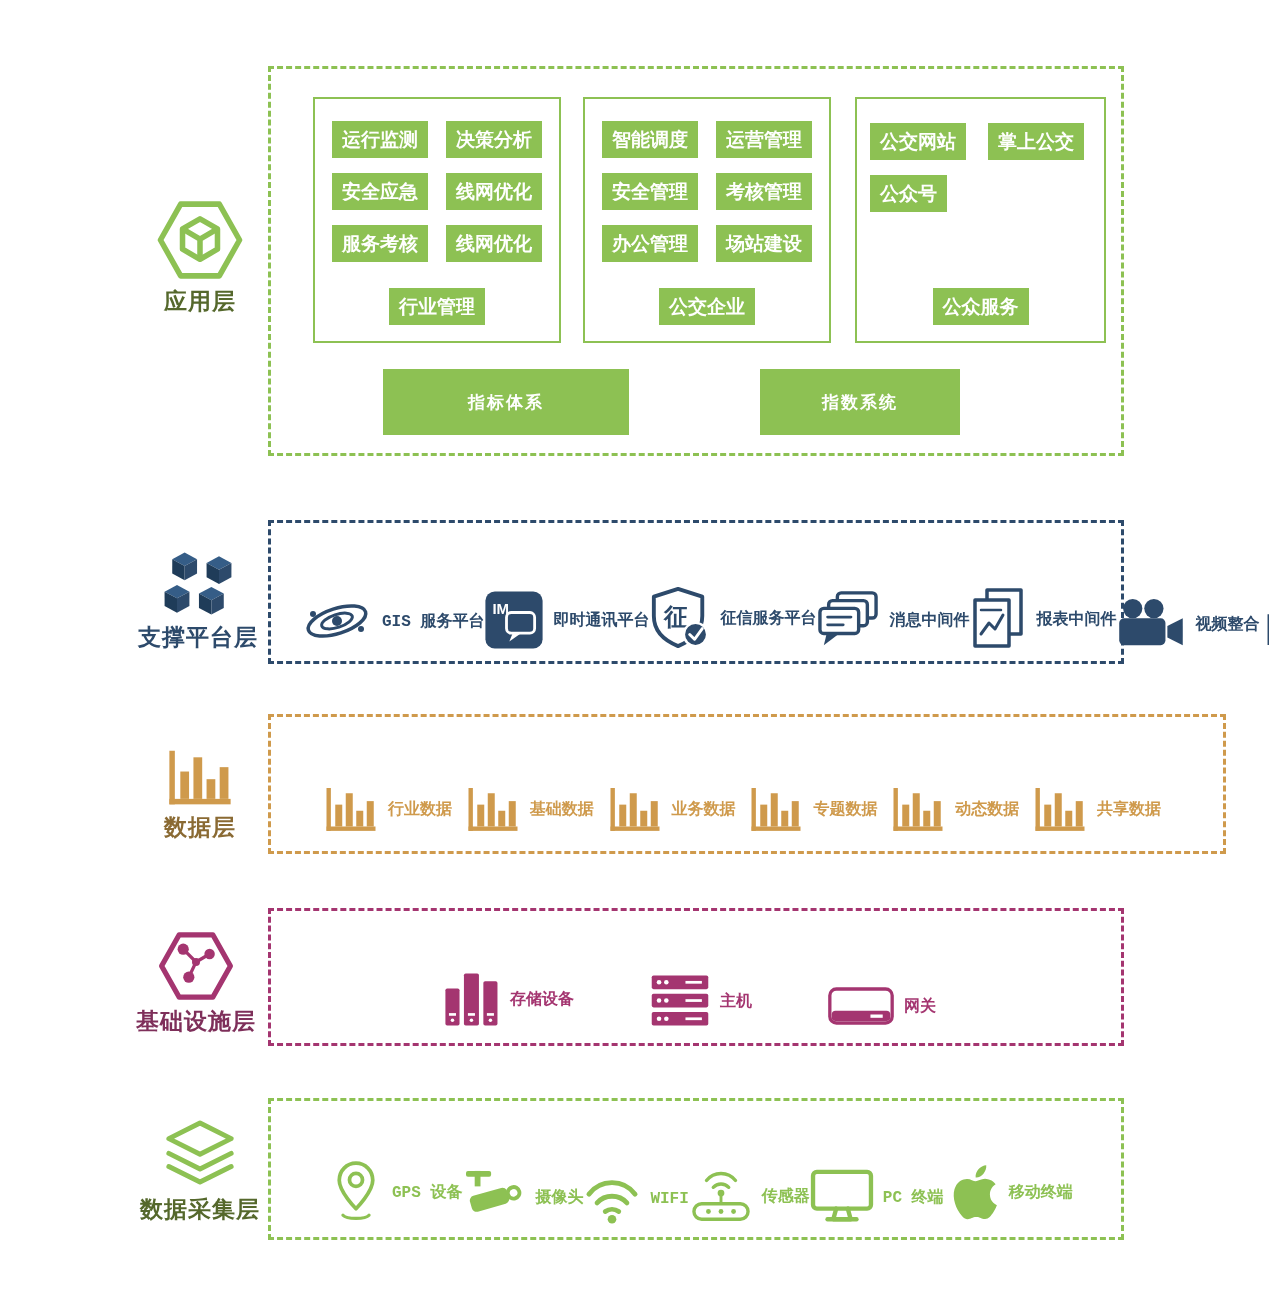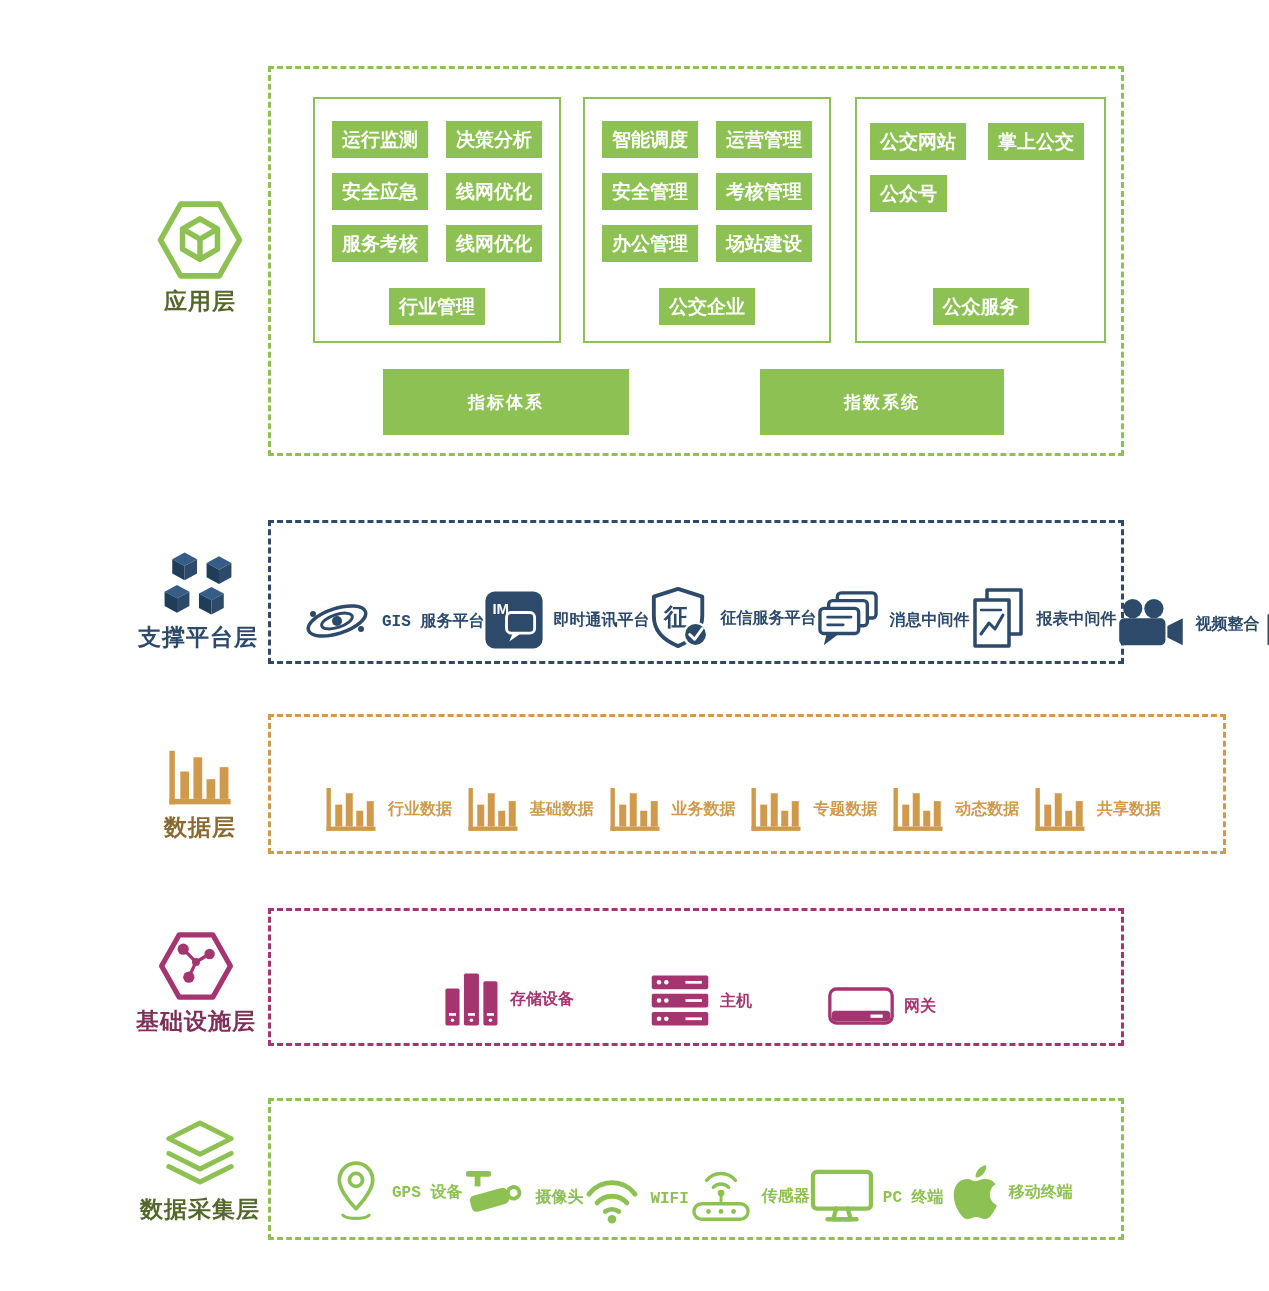--- a/index.html
+++ b/index.html
@@ -28,21 +28,21 @@
   .app-group{position:absolute;width:248px;height:246px;border:2px solid var(--green,#8dc153);background:#fff;}
   .g1{left:42px;top:28px;}
   .g2{left:312px;top:28px;}
   .g3{left:584px;top:28px;width:251px;}
   .chips{display:flex;flex-wrap:wrap;gap:15px 18px;padding:22px 14px;justify-content:center;}
   .chips-left{justify-content:flex-start;gap:15px 22px;padding:24px 13px;font-family:Liberation Serif, serif;}
   .chip{background:var(--green,#8dc153);color:#fff;font-weight:bold;font-size:19px;line-height:1;padding:9px 10px;white-space:nowrap;text-align:center;}
   .chip-footer{position:absolute;bottom:16px;left:50%;transform:translateX(-50%);}
   .wide-bar{position:absolute;background:var(--green,#8dc153);color:#fff;font-weight:bold;font-size:17px;display:flex;align-items:center;justify-content:center;letter-spacing:2px;}
   .bar1{left:112px;top:300px;width:246px;height:66px;}
-  .bar2{left:489px;top:300px;width:244px;height:66px;}
+  .bar2{left:489px;top:300px;width:200px;height:66px;}
 
   
   .sec-items{position:absolute;left:0;top:0;right:0;bottom:0;display:flex;justify-content:space-between;align-items:flex-end;}
   .box-support .sec-items{padding:14px 28px 11px 30px;}
   .box-data .sec-items{padding:0 62px 14px 52px;}
   .box-infra .sec-items{padding:0 185px 14px 170px;}
   .box-collect .sec-items{padding:0 64px 12px 58px;}
   .sec-item{display:flex;flex-direction:row;align-items:center;gap:9px;}
   .sec-label{font-weight:bold;font-size:16px;white-space:nowrap;font-family:Liberation Mono, monospace;}
   .sec-item svg{display:block;}

